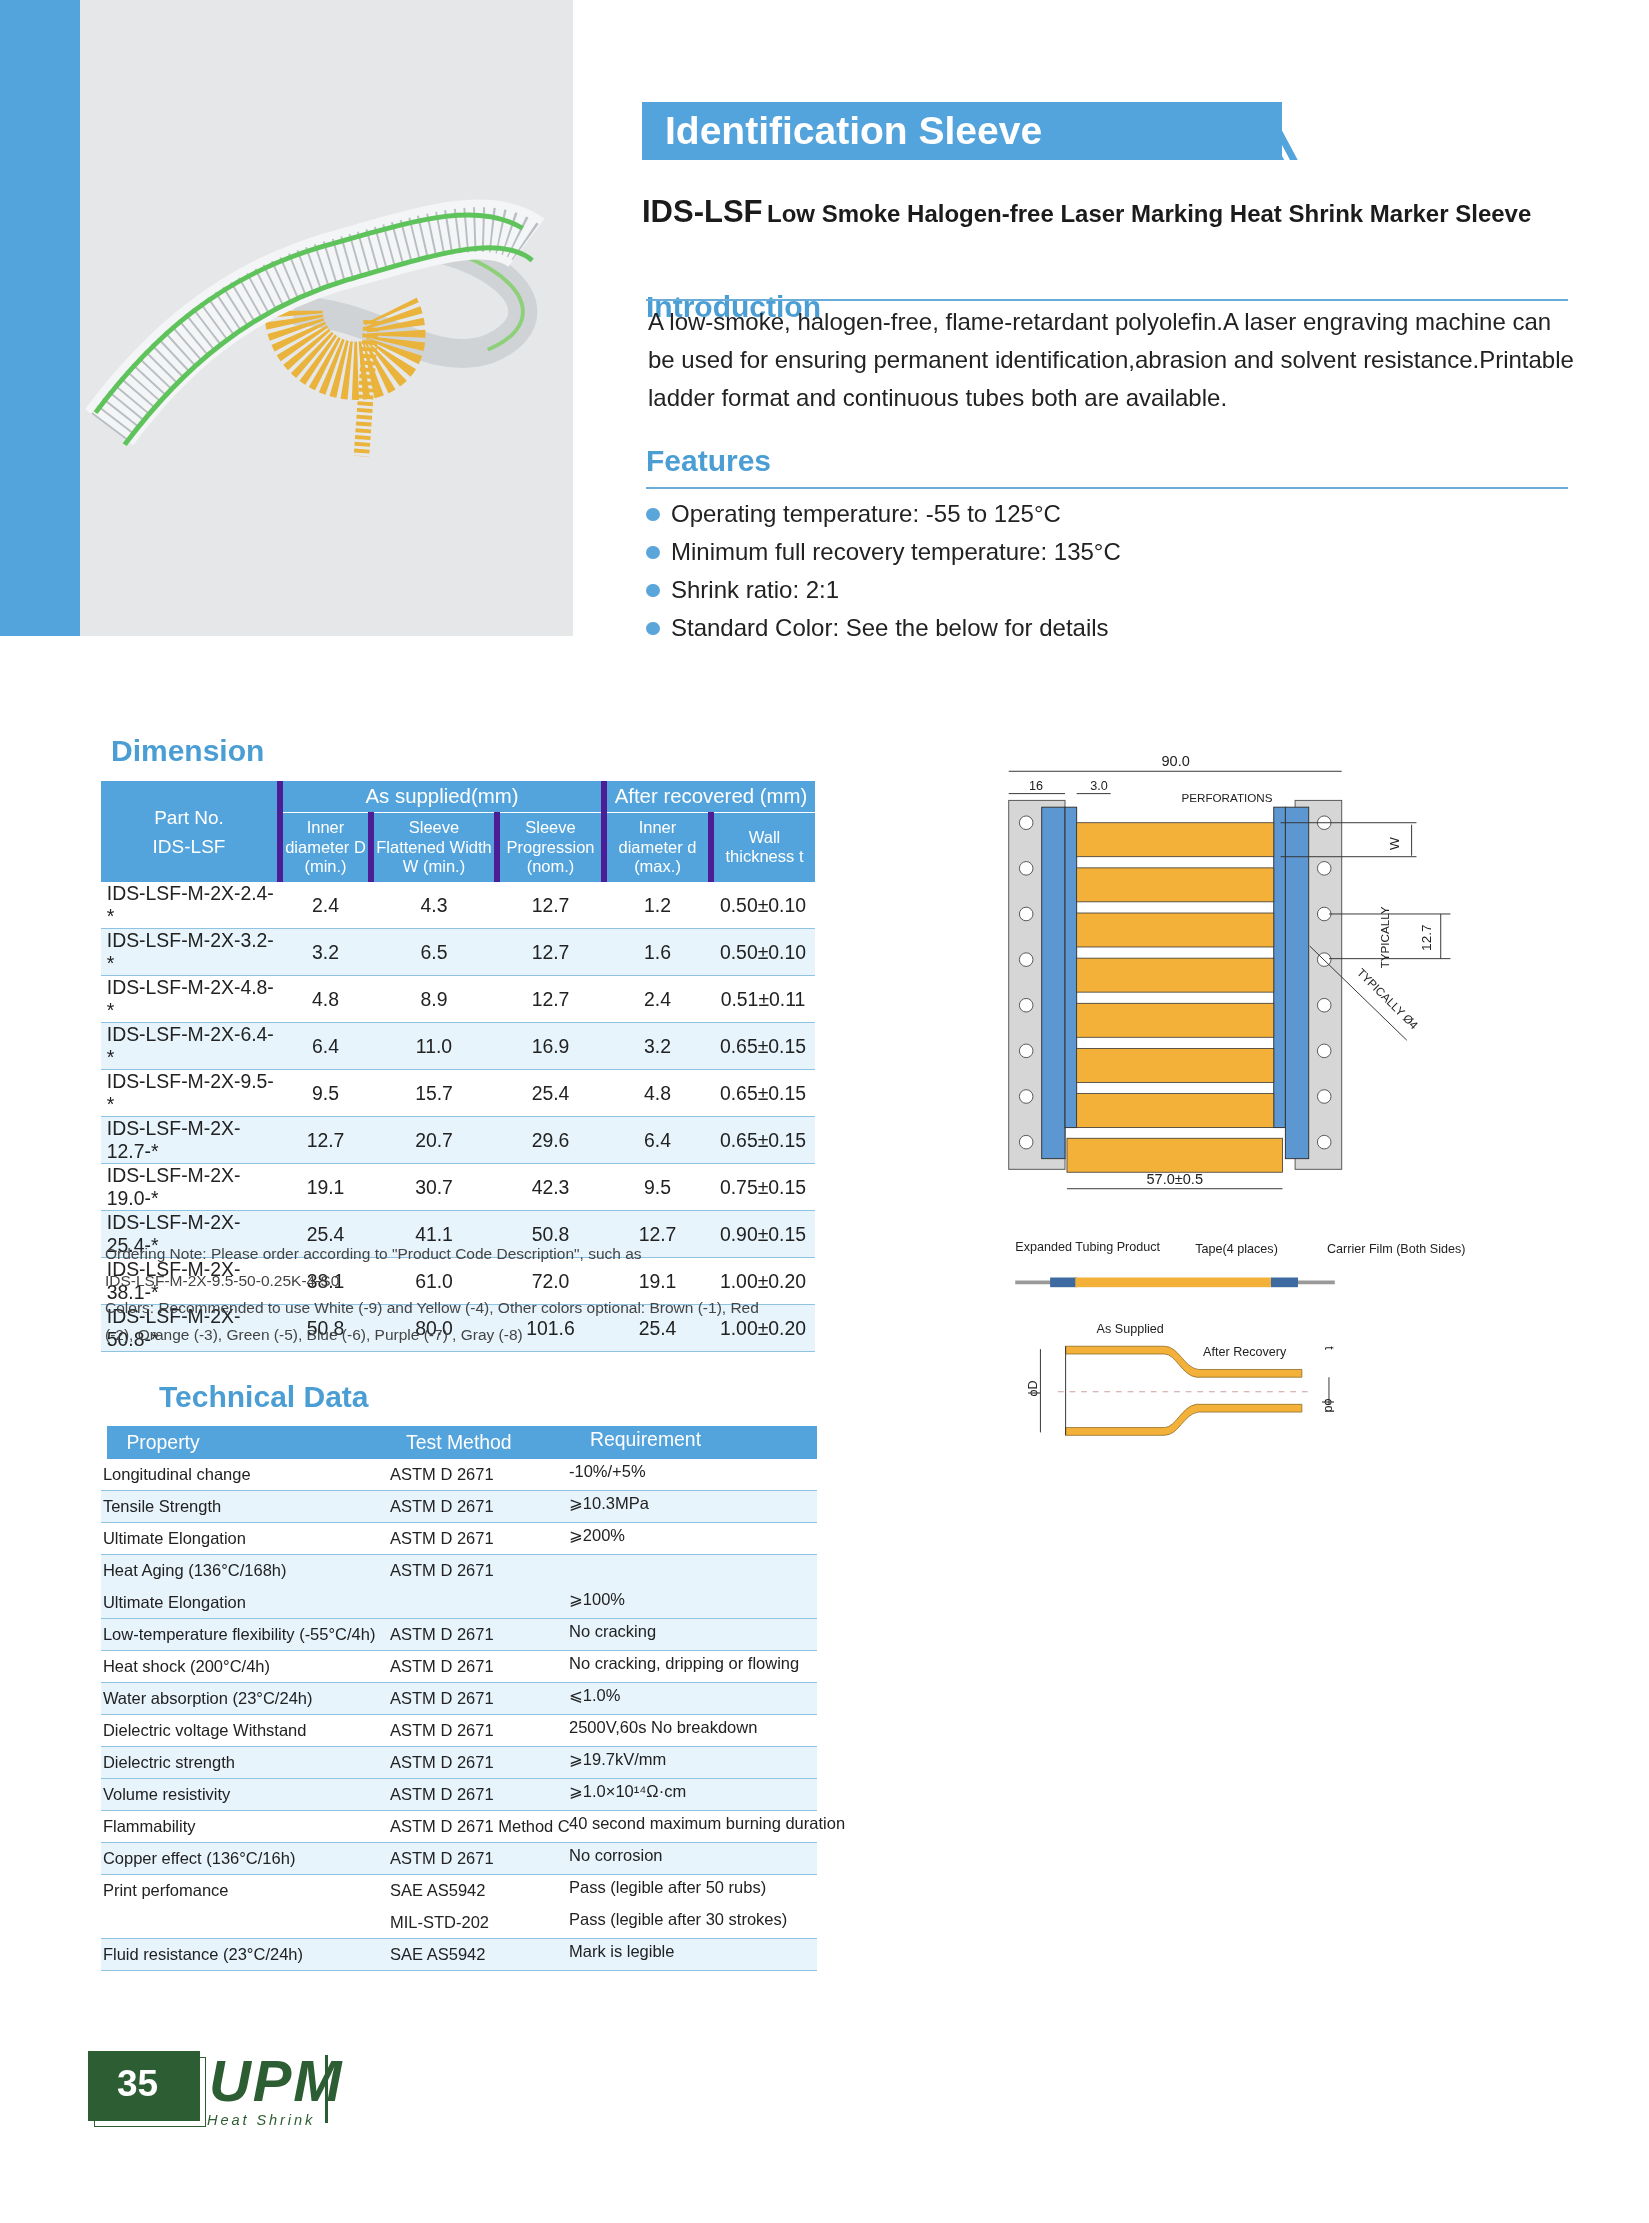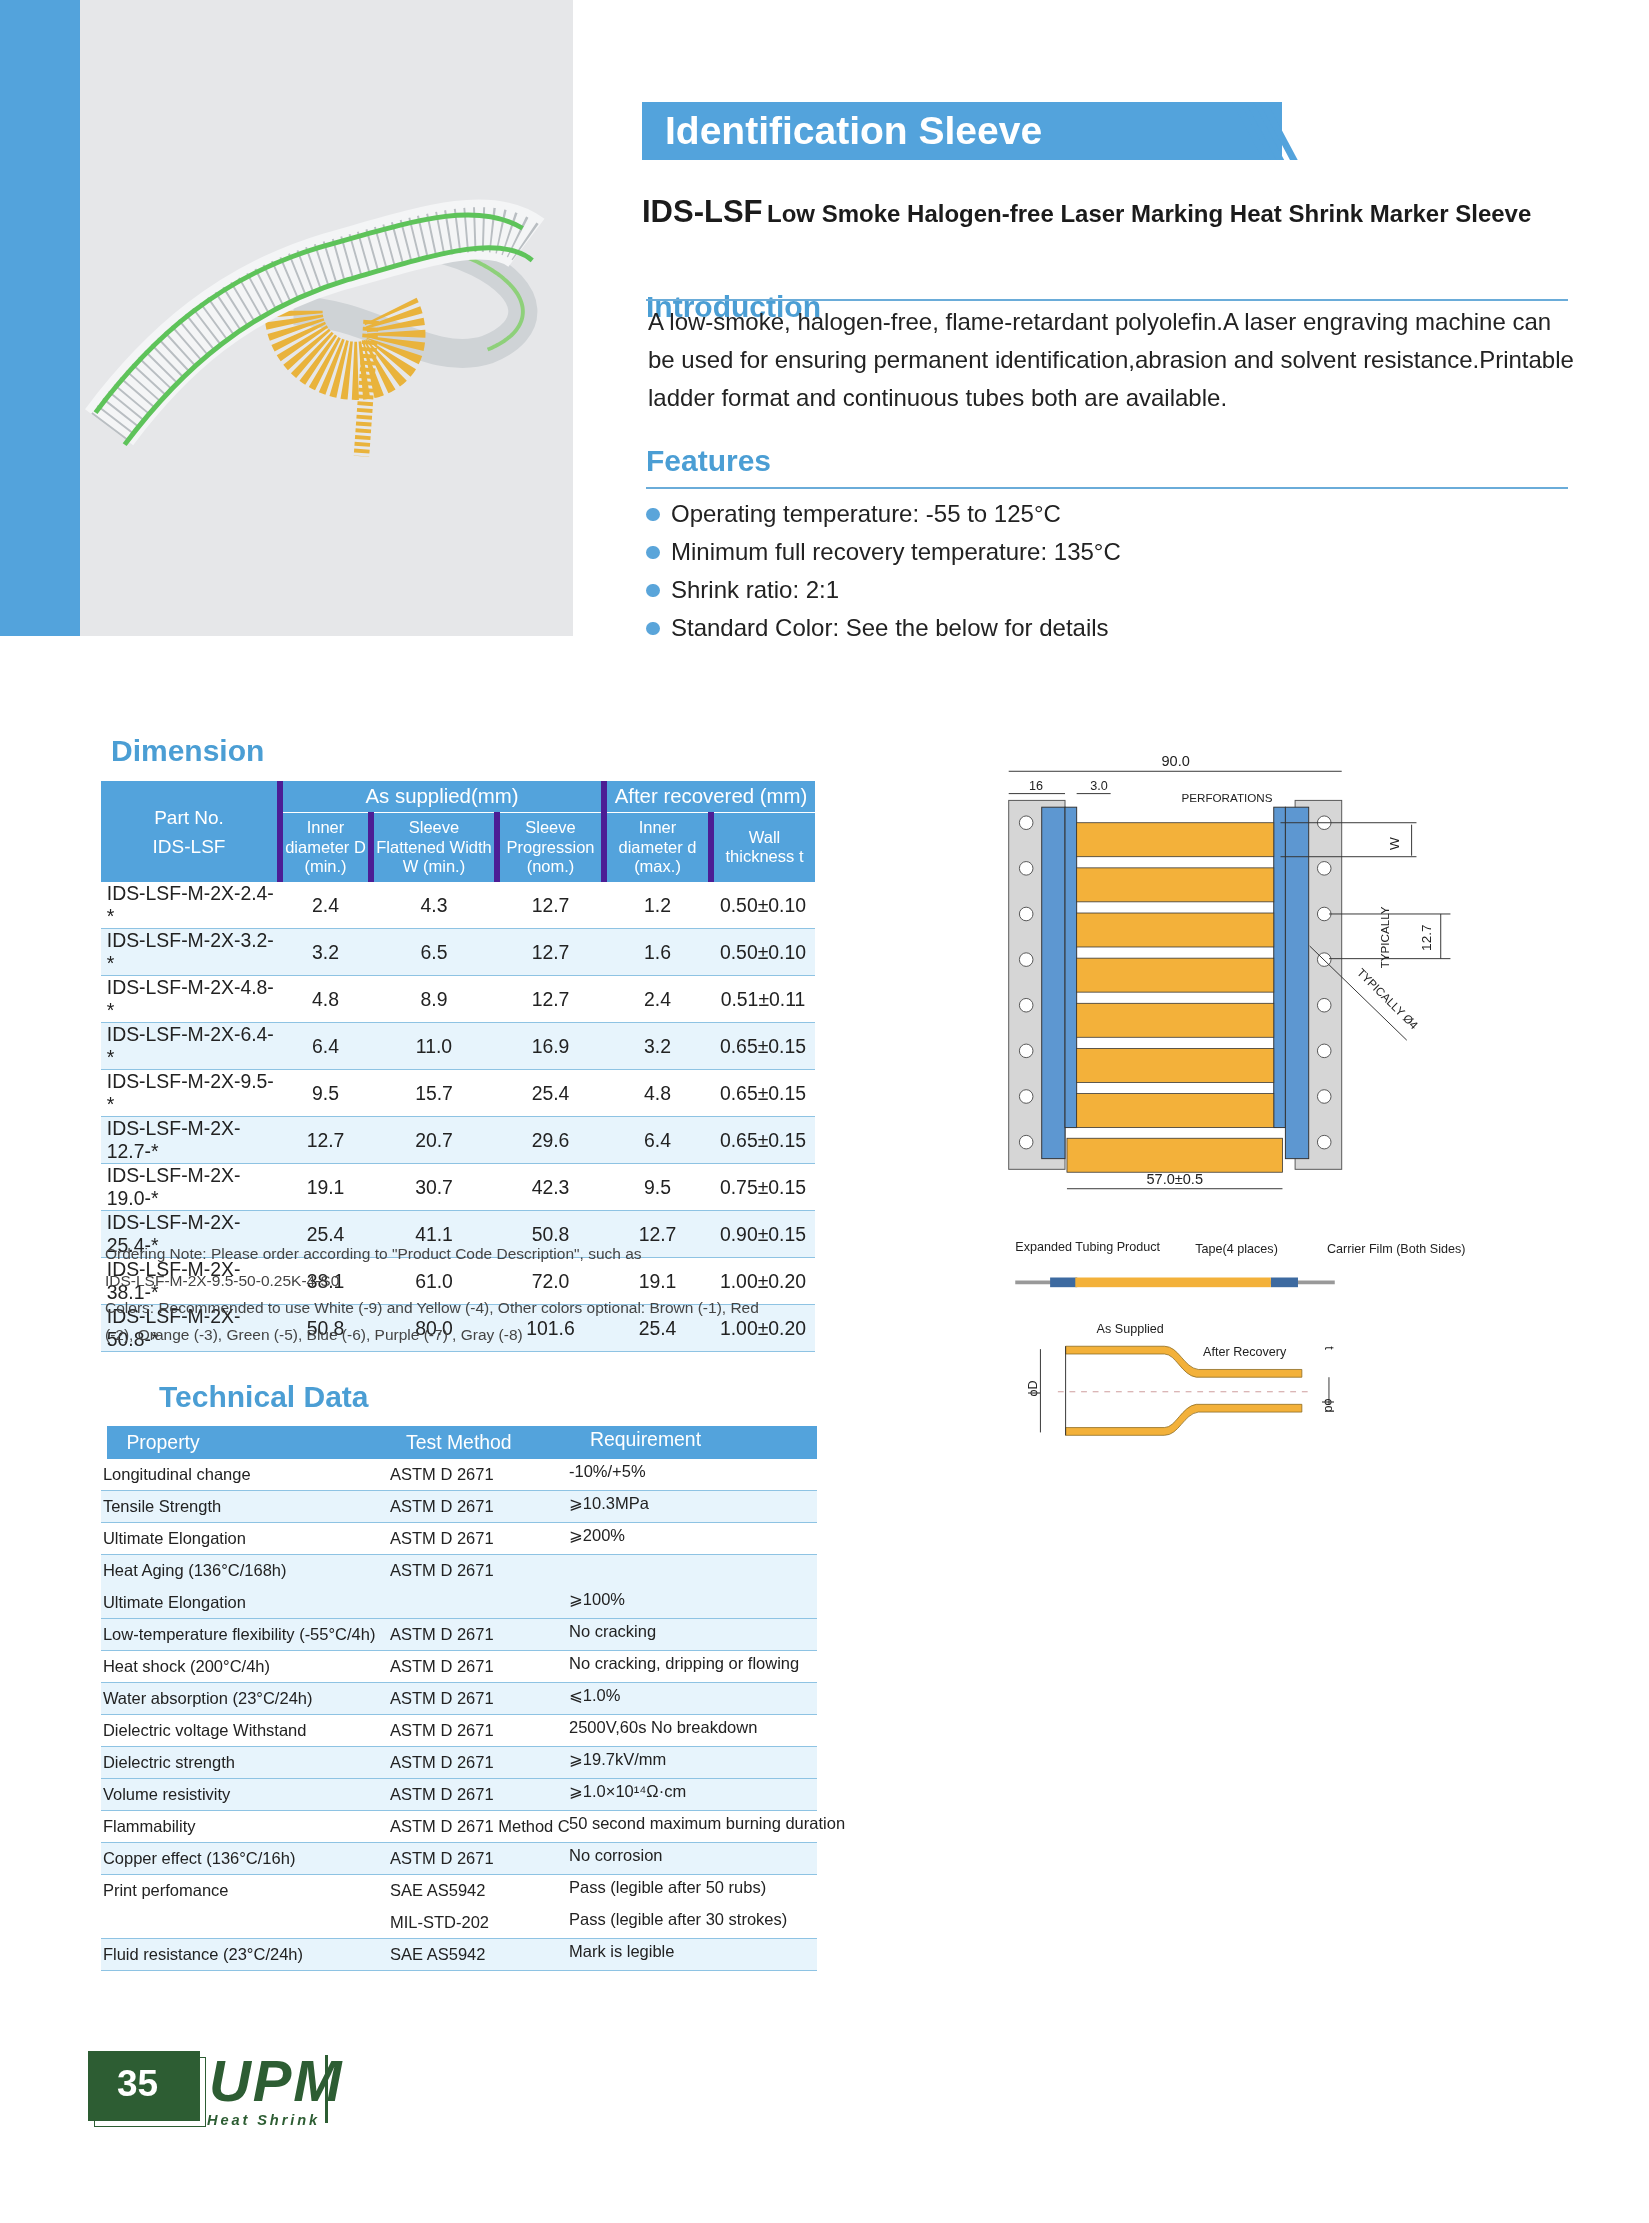--- a/index.html
+++ b/index.html
@@ -54,21 +54,21 @@
 
   
   .diagram-top { position: absolute; left: 999px; top: 747px; width: 466px; height: 466px; }
   .diagram-bottom { position: absolute; left: 999px; top: 1232px; width: 505px; height: 213px; }
 
   
   .page-no-box { position: absolute; left: 88px; top: 2051px; width: 112px; height: 70px; background: #2d5d33; }
   .page-no-shadow { position: absolute; left: 94px; top: 2057px; width: 112px; height: 70px; border: 1.9px solid #2d5d33; background: #fff; }
   .page-no-box span { position: absolute; left: 29px; top: 11.6px; color: #fff; font-size: 37px; font-weight: bold; }
   .brand { position: absolute; left: 209px; top: 2047px; color: #2d5d33; font-size: 58px; font-weight: bold; font-style: italic; letter-spacing: 1.9px; }
-  .brand-sub { position: absolute; left: 207px; top: 2112px; color: #2d5d33; font-size: 14.6px; font-style: italic; font-weight: bold; letter-spacing: 2.9px; }
+  .brand-sub { position: absolute; left: 207px; top: 2112px; color: #2d5d33; font-size: 14.6px; font-style: italic; font-weight: normal; letter-spacing: 2.9px; }
   .brand-bar { position: absolute; left: 325px; top: 2055px; width: 2.9px; height: 68px; background: #2d5d33; }
 </style>
 </head>
 <body>
 
 <div class="hero">
   <div class="hero-band"></div>
   <svg class="hero-svg" viewBox="0 0 508 655">
 
     <path d="M150 330 C 200 250, 330 230, 410 270 C 470 300, 470 340, 420 360 C 360 380, 300 320, 220 320" fill="none" stroke="#cfd3d6" stroke-width="30"></path>
@@ -279,21 +279,21 @@
       <span class="r">⩾19.7kV/mm</span>
     </div>
     <div class="tech-row alt">
       <span class="p">Volume resistivity</span>
       <span class="m">ASTM D 2671</span>
       <span class="r">⩾1.0×10¹⁴Ω·cm</span>
     </div>
     <div class="tech-row">
       <span class="p">Flammability</span>
       <span class="m">ASTM D 2671 Method C</span>
-      <span class="r">50 second maximum burning duration</span>
+      <span class="r">40 second maximum burning duration</span>
     </div>
     <div class="tech-row alt">
       <span class="p">Copper effect (136°C/16h)</span>
       <span class="m">ASTM D 2671</span>
       <span class="r">No corrosion</span>
     </div>
     <div class="tech-row nob">
       <span class="p">Print perfomance</span>
       <span class="m">SAE AS5942</span>
       <span class="r">Pass (legible after 50 rubs)</span>

